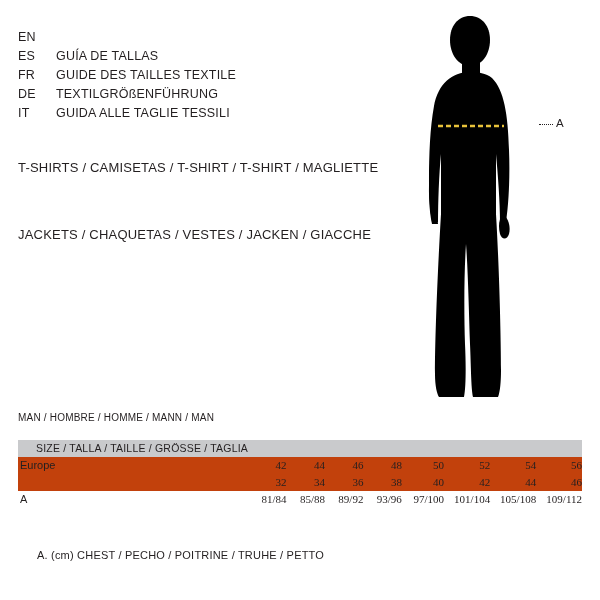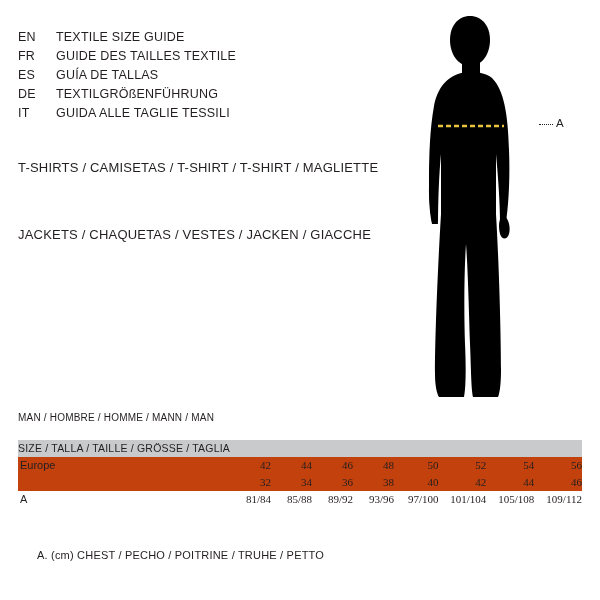--- a/index.html
+++ b/index.html
@@ -126,21 +126,21 @@
   .size-table .lbl {
     width: 86px;
     padding-left: 2px;
   }
   .size-table .val {
     width: 68px;
     text-align: right;
     font-family: Liberation Serif, serif;
   }
   .size-table .row-head .lbl {
-    padding-left: 0;
+    padding-left: 18px;
   }
 
   
   .footnote {
     position: absolute;
     left: 18px;
     top: 549px;
     font-size: 11px;
     letter-spacing: 0.2px;
     white-space: nowrap;
@@ -148,29 +148,28 @@
   }
 </style>
 </head>
 <body>
 
 <div class="page">
 
   <div class="lang-block">
     <div class="lang-row">
       <span class="lang-code">EN</span>
-      <span class="lang-text">TEXTILE SIZE GUIDE</span>
+    </div>
+    <div class="lang-row">
+      <span class="lang-code">ES</span>
+      <span class="lang-text">GUÍA DE TALLAS</span>
     </div>
     <div class="lang-row">
       <span class="lang-code">FR</span>
       <span class="lang-text">GUIDE DES TAILLES TEXTILE</span>
-    </div>
-    <div class="lang-row">
-      <span class="lang-code">ES</span>
-      <span class="lang-text">GUÍA DE TALLAS</span>
     </div>
     <div class="lang-row">
       <span class="lang-code">DE</span>
       <span class="lang-text">TEXTILGRÖßENFÜHRUNG</span>
     </div>
     <div class="lang-row">
       <span class="lang-code">IT</span>
       <span class="lang-text">GUIDA ALLE TAGLIE TESSILI</span>
     </div>
   </div>

